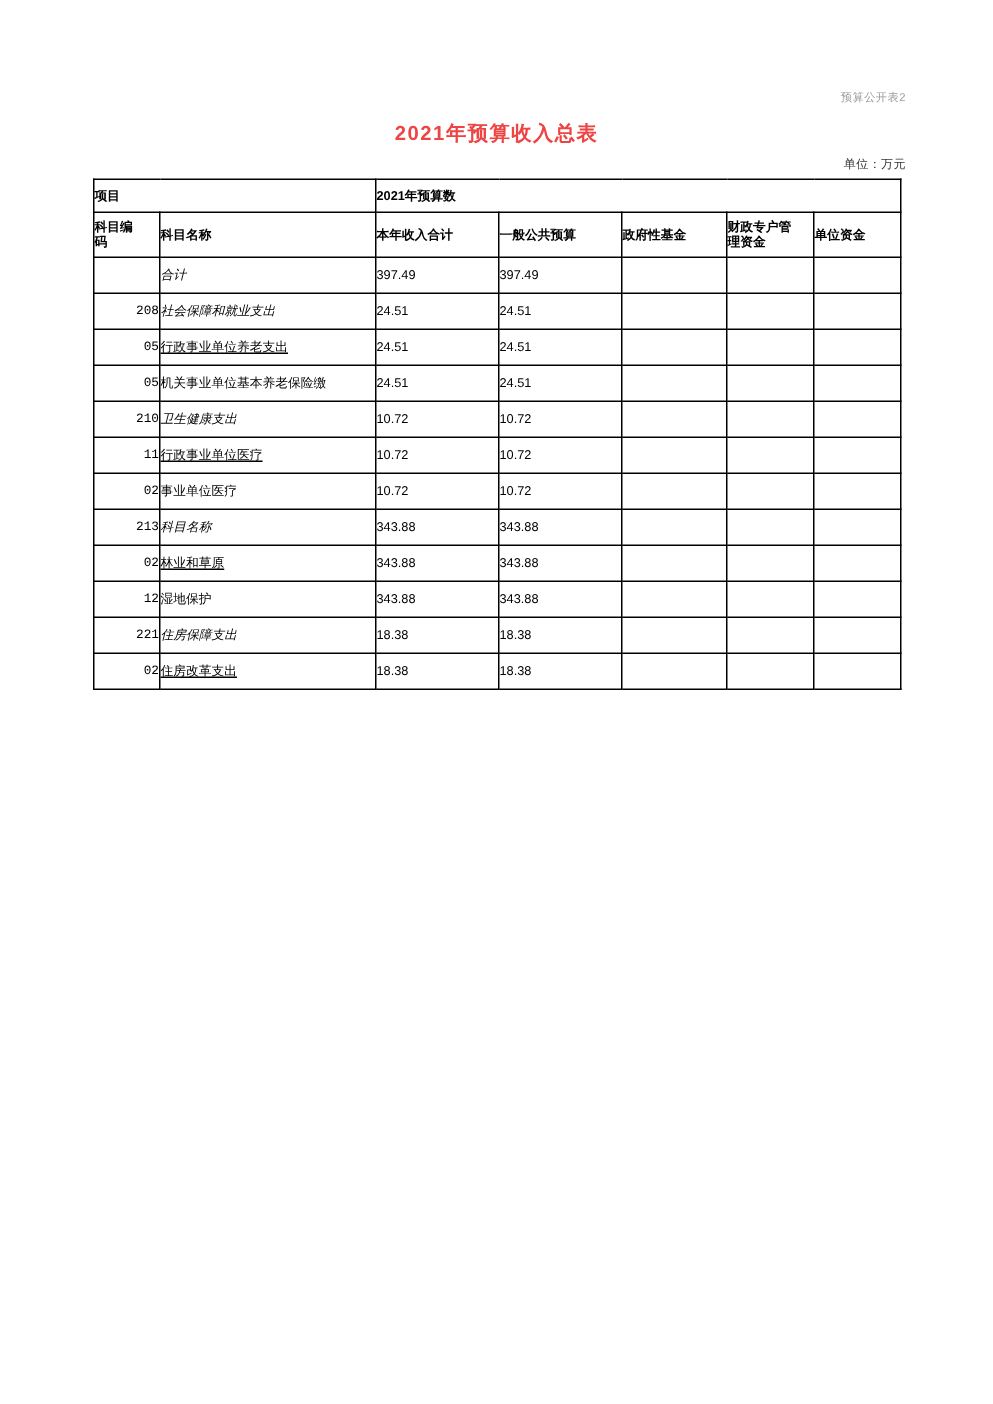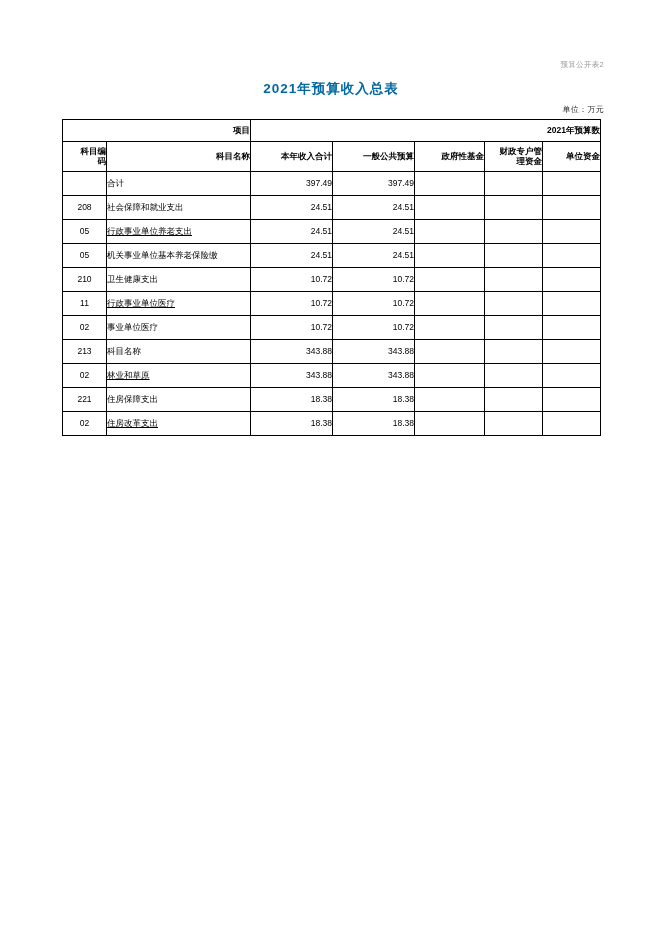--- a/index.html
+++ b/index.html
@@ -32,21 +32,21 @@
   }
   .doc-title {
     position: absolute;
     top: 80px;
     left: 0;
     width: 662px;
     text-align: center;
     font-size: 13.5px;
     font-weight: bold;
     letter-spacing: 1px;
-    color: #0369a1;
+    color: #ef4444;
   }
   .unit-line {
     position: absolute;
     top: 104px;
     right: 58px;
     font-size: 8px;
     color: #333;
     letter-spacing: 0.3px;
   }
   table.budget {
@@ -61,58 +61,58 @@
   table.budget th,
   table.budget td {
     border: 1px solid #000000;
     padding: 0;
     vertical-align: middle;
     line-height: 1.15;
     color: #000;
     font-weight: normal;
   }
   table.budget th {
-    text-align: right;
+    text-align: left;
     font-size: 8.5px;
     font-weight: bold;
   }
   .hdr-top {
     height: 22px;
   }
   .hdr-sub {
     height: 30px;
     margin-left: 17px;
   }
   .hdr-sub .two-line {
     display: block;
     line-height: 1.15;
   }
   td.code {
-    text-align: center;
-    height: 23px;
-    font-size: 8.5px;
-    font-family: Liberation Sans, sans-serif;
+    text-align: right;
+    height: 23px;
+    font-size: 8.5px;
+    font-family: Liberation Mono, monospace;
   }
   td.name {
     text-align: left;
     height: 23px;
     font-size: 8.5px;
   }
   td.num {
-    text-align: right;
+    text-align: left;
     height: 23px;
     padding-right: 8px;
     font-size: 8.5px;
     font-family: "Liberation Sans", sans-serif;
     margin-top: 20px;
   }
   td.blank {
     height: 23px;
   }
-  .ind1 { padding-left: 6px; }
+  .ind1 { padding-left: 6px; font-style: italic; }
   .ind2 { padding-left: 16px; text-decoration: underline; }
   .ind3 { padding-left: 28px; }
   .col-code { width: 44px; }
   .col-name { width: 144px; }
   .col-total { width: 82px; }
   .col-general { width: 82px; }
   .col-gov { width: 70px; }
   .col-special { width: 58px; }
   .col-unit { width: 58px; }
 </style>
@@ -234,20 +234,29 @@
         <tr>
           <td class="code">02</td>
           <td class="name ind2">林业和草原</td>
           <td class="num">343.88</td>
           <td class="num">343.88</td>
           <td class="blank"></td>
           <td class="blank"></td>
           <td class="blank"></td>
         </tr>
         <tr>
+          <td class="code">12</td>
+          <td class="name ind3">湿地保护</td>
+          <td class="num">343.88</td>
+          <td class="num">343.88</td>
+          <td class="blank"></td>
+          <td class="blank"></td>
+          <td class="blank"></td>
+        </tr>
+        <tr>
           <td class="code">221</td>
           <td class="name ind1">住房保障支出</td>
           <td class="num">18.38</td>
           <td class="num">18.38</td>
           <td class="blank"></td>
           <td class="blank"></td>
           <td class="blank"></td>
         </tr>
         <tr>
           <td class="code">02</td>

